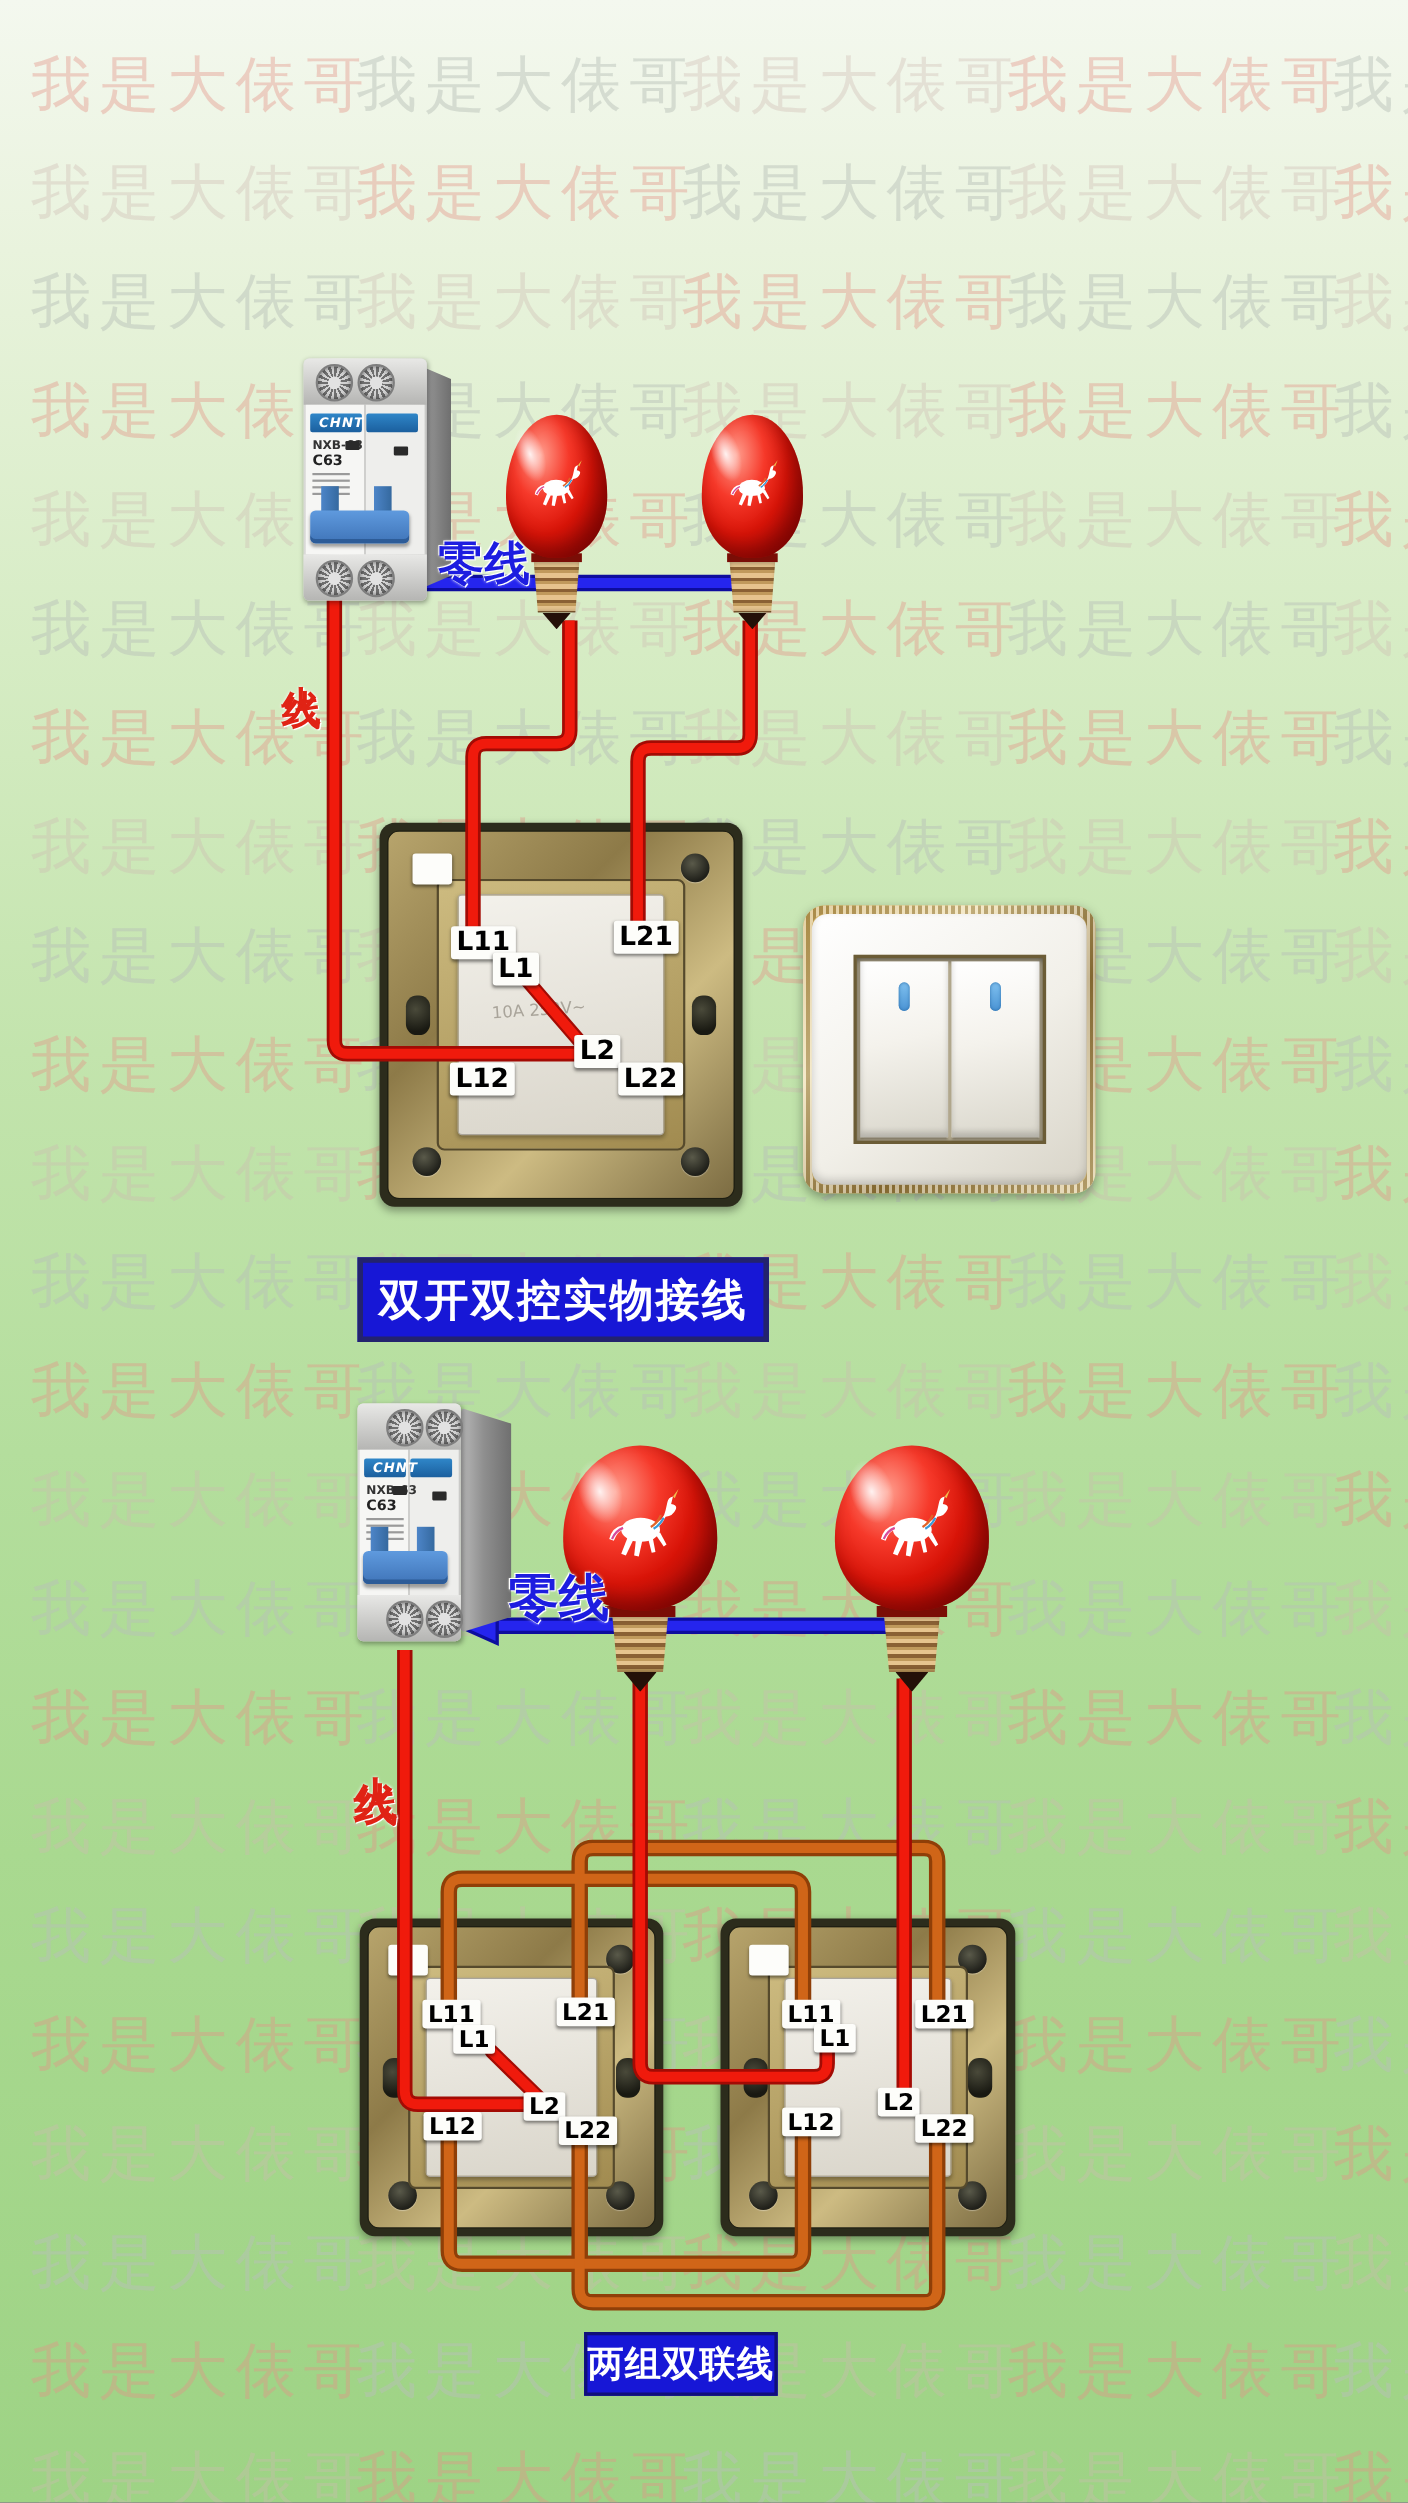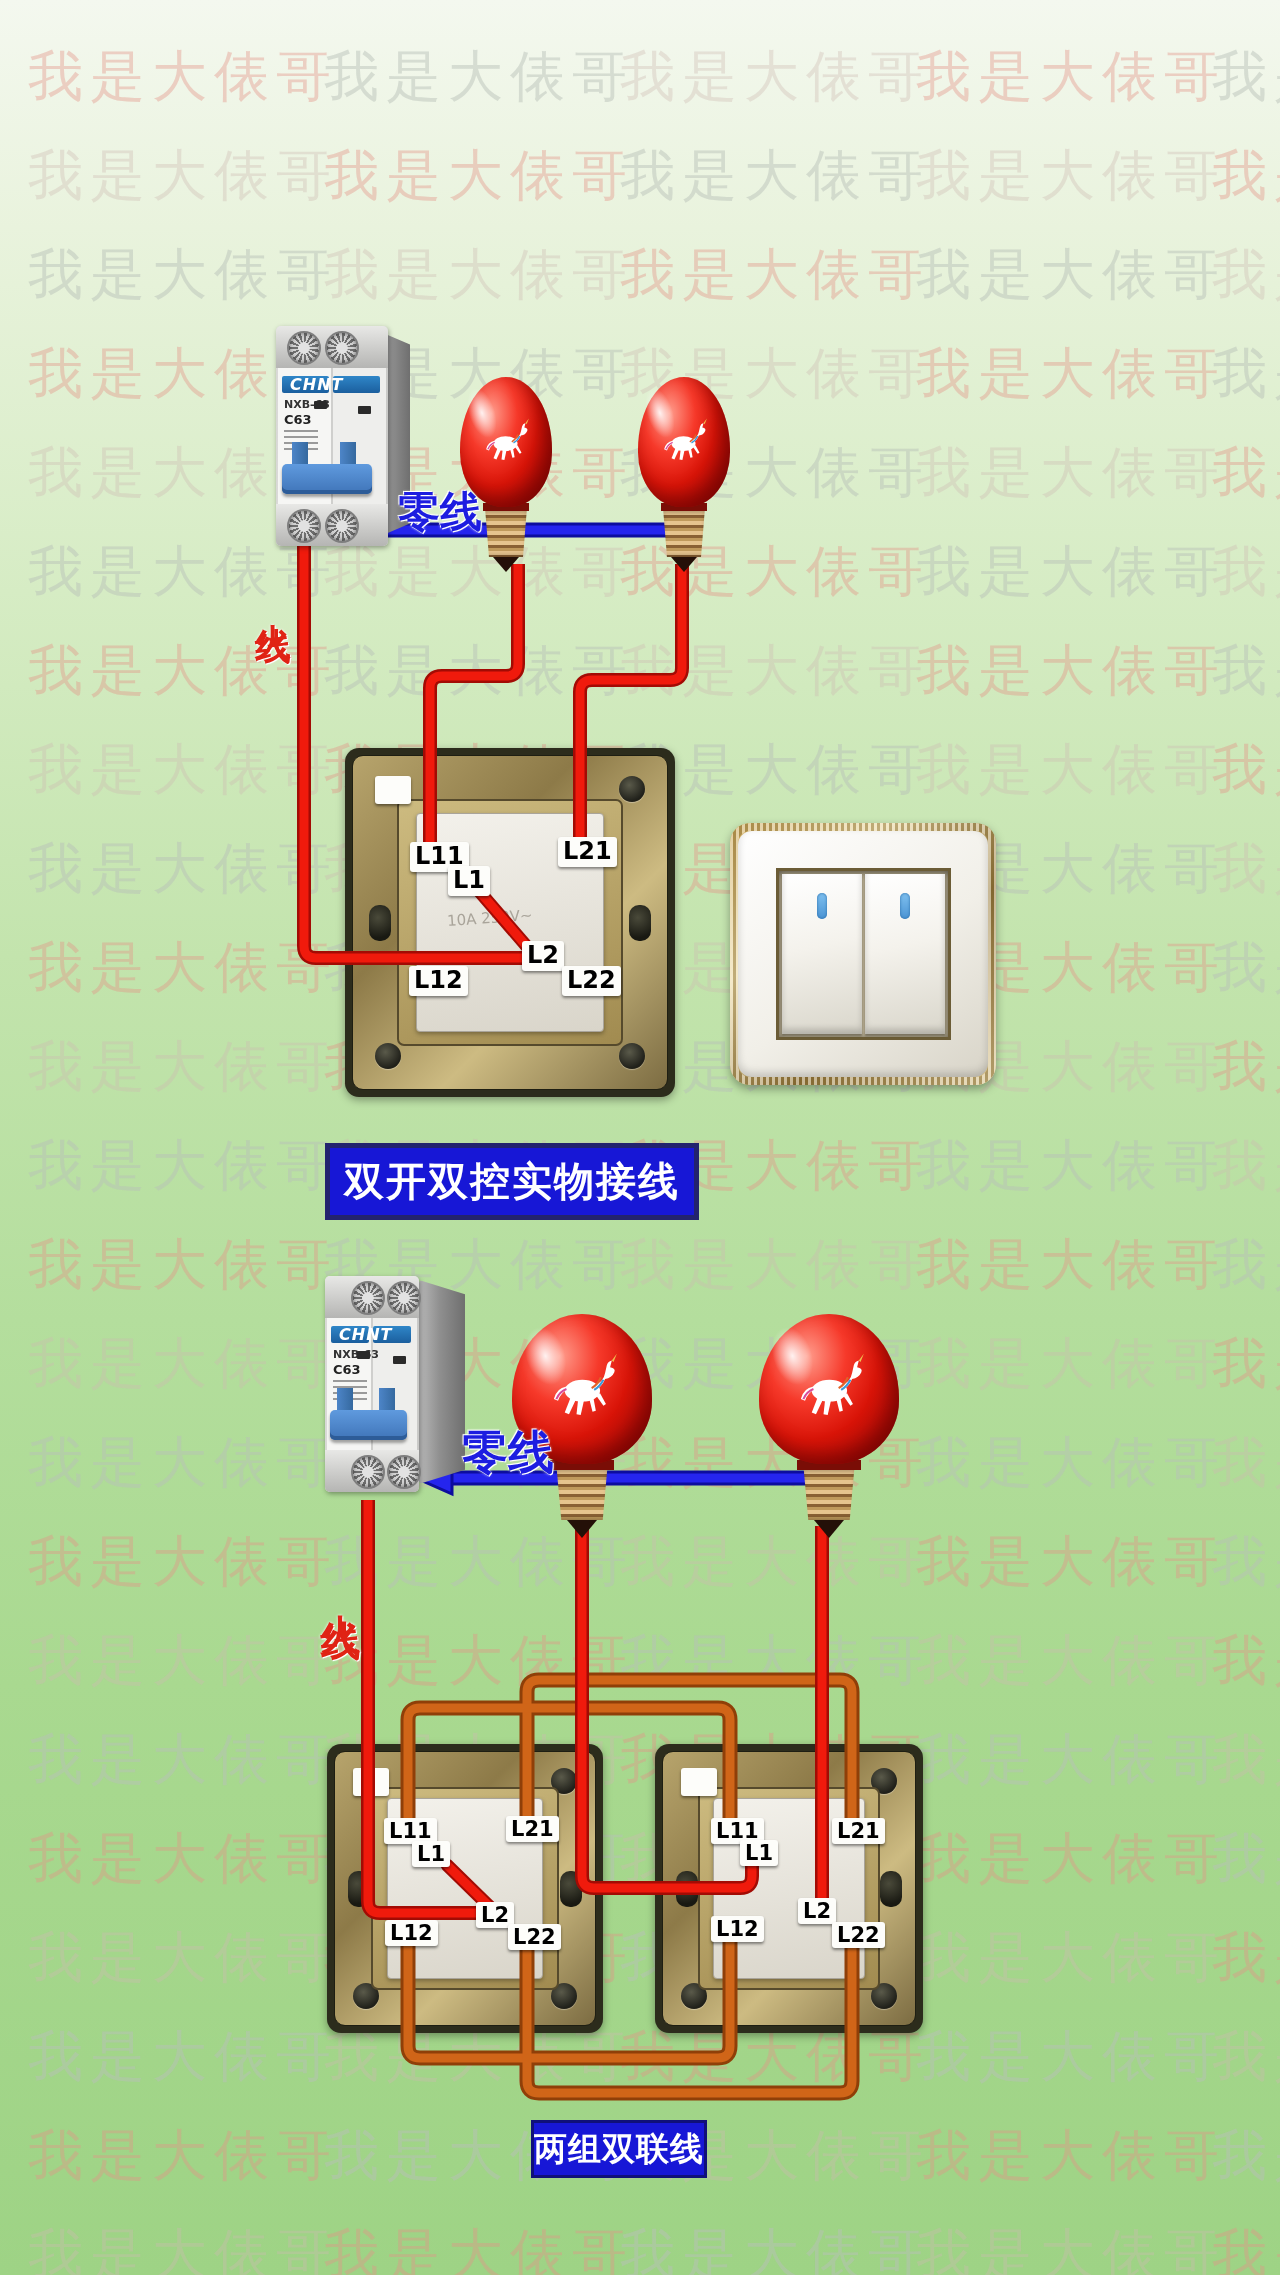--- a/index.html
+++ b/index.html
@@ -50,21 +50,21 @@
   .brk-strip.top{top:0;height:42px;border-radius:5px 5px 0 0;}
   .brk-strip.bot{bottom:0;height:42px;border-radius:0 0 5px 5px;}
   .screw{position:absolute;width:30px;height:30px;border-radius:50%;border:2px solid #7e7e7e;
          background:radial-gradient(circle at 50% 50%,#e2e2e2 0 26%,rgba(0,0,0,0) 28%),
                     repeating-conic-gradient(#6f6f6f 0 12deg,#d2d2d2 12deg 24deg);
          box-shadow:inset 0 0 4px rgba(0,0,0,.5);}
   .brk-strip .screw{top:5px;}
   .brk-face{position:absolute;left:2px;right:2px;top:42px;bottom:42px;background:linear-gradient(90deg,#f6f6f4 0 49%,#cfcfcd 49% 51%,#eeeeec 51%);}
   .brk-band{position:absolute;left:4px;top:8px;right:6px;height:17px;display:flex;gap:4px;}
   .brk-band i{flex:1;background:linear-gradient(180deg,#2f86c8,#1b5f9e);border-radius:2px;}
-  .brk-brand{position:absolute;left:8px;top:0;height:17px;line-height:17px;color:#fff;font-size:16px;font-weight:bold;letter-spacing:1px;font-style:italic;}
+  .brk-brand{position:absolute;left:8px;top:0;height:17px;line-height:17px;color:#fff;font-size:12px;font-weight:bold;letter-spacing:1px;font-style:italic;}
   .brk-model{position:absolute;left:6px;top:30px;font-size:11px;font-weight:bold;color:#333;}
   .brk-rating{position:absolute;left:6px;top:44px;font-size:13px;font-weight:bold;color:#222;}
   .brk-lines{position:absolute;left:6px;top:62px;width:34px;}
   .brk-lines i{display:block;height:2px;background:#9a9a9a;margin-bottom:4px;}
   .brk-dot{position:absolute;width:13px;height:8px;background:#2a2a2a;border-radius:1px;}
   .brk-handle{position:absolute;background:linear-gradient(180deg,#5f9ade,#3f74b8);border-radius:5px;box-shadow:0 3px 3px rgba(0,0,0,.35), inset 0 -4px 0 #2d5c98;}
   .brk-stem{position:absolute;width:16px;height:26px;background:linear-gradient(90deg,#4d85c8,#35699f);}
   
   .bulb{position:absolute;z-index:40;display:flex;flex-direction:column;align-items:center;}
   .globe{position:relative;border-radius:50% 50% 46% 46% / 56% 56% 42% 42%;

